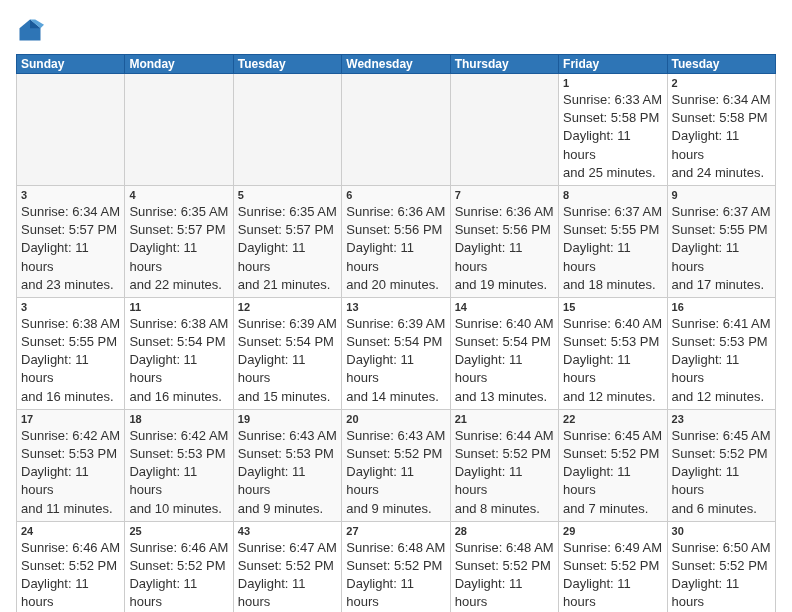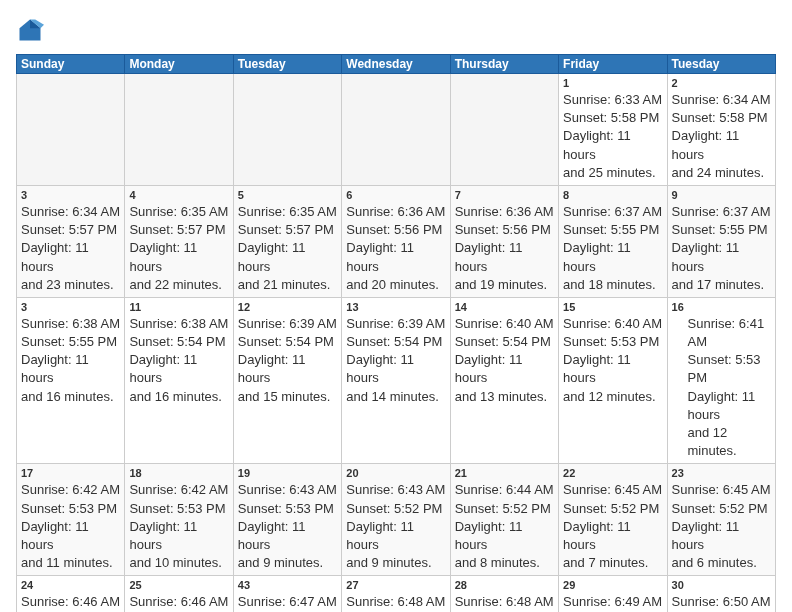--- a/index.html
+++ b/index.html
@@ -238,21 +238,21 @@
           </td>
           <td>
             <span class="day-num">15</span>
             <div class="day-info" style="white-space: pre-line;">Sunrise: 6:40 AM
 Sunset: 5:53 PM
 Daylight: 11 hours
 and 12 minutes.</div>
           </td>
           <td>
             <span class="day-num">16</span>
-            <div class="day-info" style="white-space: pre-line; margin-left: 16px;">Sunrise: 6:41 AM
+            <div class="day-info" style="white-space: pre-line;">Sunrise: 6:41 AM
 Sunset: 5:53 PM
 Daylight: 11 hours
 and 12 minutes.</div>
           </td>
         </tr>
         <tr>
           <td>
             <span class="day-num">17</span>
             <div class="day-info" style="white-space: pre-line;">Sunrise: 6:42 AM
 Sunset: 5:53 PM

